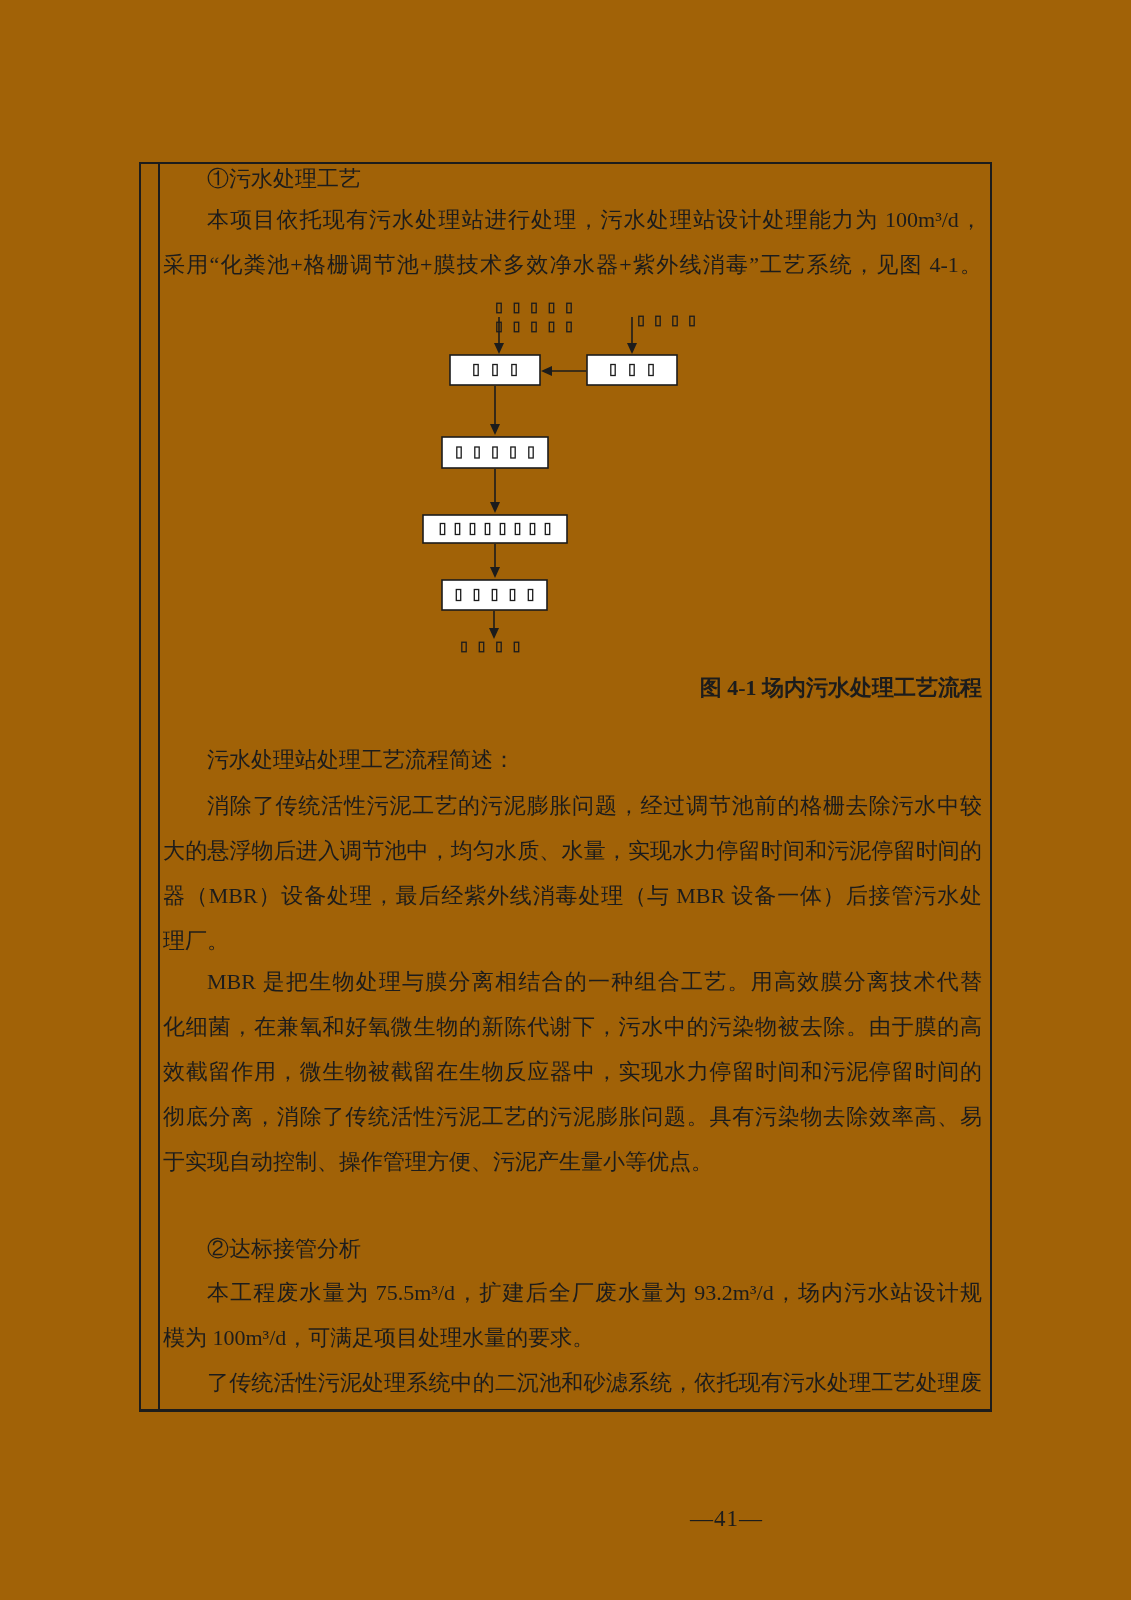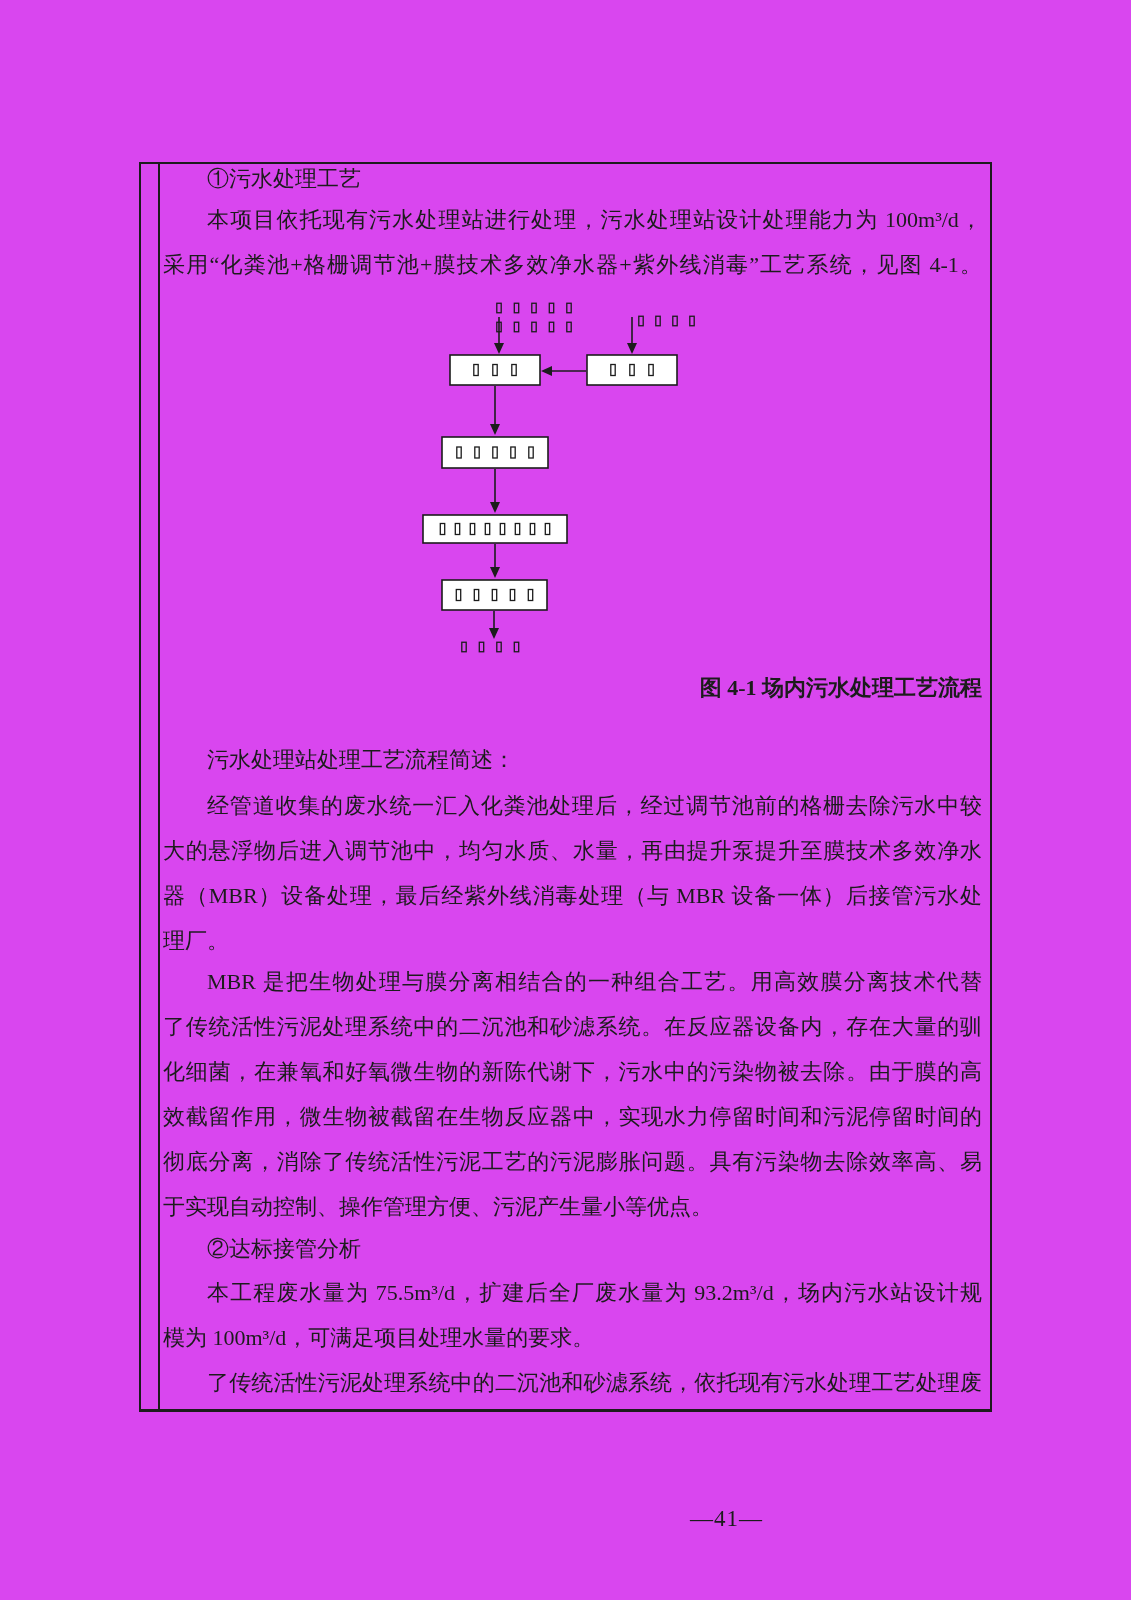--- a/index.html
+++ b/index.html
@@ -1,19 +1,19 @@
 <!DOCTYPE html>
 <html lang="zh"><head>
 <meta charset="utf-8">
 <style>
   html,body{margin:0;padding:0;background:#ffffff;}
   .page{
     position:relative;
     width:1131px;height:1600px;
-    background:#d946ef;
+    background:#a16207;
     overflow:hidden;
     font-family:"Liberation Serif","DejaVu Serif",serif;
     color:#1c1c1c;
     text-decoration:underline;
   }
   .table-frame{
     position:absolute;left:139px;top:162px;
     width:853px;height:1250px;
     box-sizing:border-box;
     border:2px solid #1c1c1c;
@@ -134,29 +134,28 @@
       <polygon points="494,639 489,628 499,628" fill="#1c1c1c"></polygon>
     </svg>
 
   <div class="caption">图 4-1 场内污水处理工艺流程</div>
 
   <div class="para" style="top:737px">
     <div class="ln indent">污水处理站处理工艺流程简述：</div>
   </div>
 
   <div class="para" style="top:783px">
-    <div class="ln full indent">经管道收集的废水统一汇入化粪池处理后，经过调节池前的格栅去除污水中较</div>
-    <div class="ln full">大的悬浮物后进入调节池中，均匀水质、水量，再由提升泵提升至膜技术多效净水</div>
+    <div class="ln full indent">消除了传统活性污泥工艺的污泥膨胀问题，经过调节池前的格栅去除污水中较</div>
+    <div class="ln full">大的悬浮物后进入调节池中，均匀水质、水量，实现水力停留时间和污泥停留时间的</div>
     <div class="ln full">器（MBR）设备处理，最后经紫外线消毒处理（与 MBR 设备一体）后接管污水处</div>
     <div class="ln">理厂。</div>
   </div>
 
   <div class="para" style="top:959px">
     <div class="ln full indent">MBR 是把生物处理与膜分离相结合的一种组合工艺。用高效膜分离技术代替</div>
-    <div class="ln full">了传统活性污泥处理系统中的二沉池和砂滤系统。在反应器设备内，存在大量的驯</div>
     <div class="ln full">化细菌，在兼氧和好氧微生物的新陈代谢下，污水中的污染物被去除。由于膜的高</div>
     <div class="ln full">效截留作用，微生物被截留在生物反应器中，实现水力停留时间和污泥停留时间的</div>
     <div class="ln full">彻底分离，消除了传统活性污泥工艺的污泥膨胀问题。具有污染物去除效率高、易</div>
     <div class="ln">于实现自动控制、操作管理方便、污泥产生量小等优点。</div>
   </div>
 
   <div class="para" style="top:1226px">
     <div class="ln indent">②达标接管分析</div>
   </div>
 

